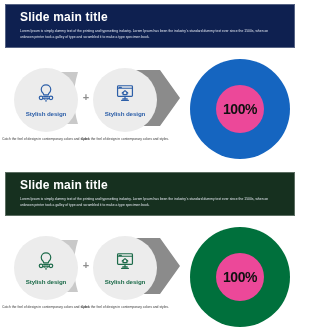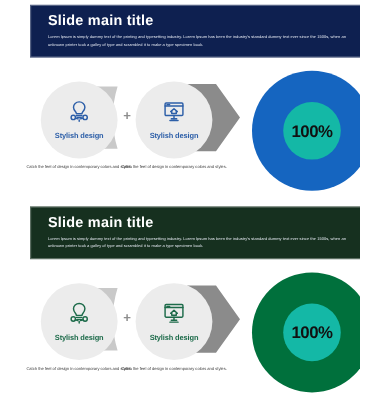--- a/index.html
+++ b/index.html
@@ -2,21 +2,21 @@
 <html><head>
 <meta charset="utf-8">
 <style>
   * { margin:0; padding:0; box-sizing:border-box; }
   html,body { width:300px; height:336px; }
   body {
     font-family:"Liberation Sans", sans-serif;
     background:#ffffff;
     overflow:hidden;
   }
-  .slide { position:relative; width:300px; height:168px; background:#ffffff; overflow:hidden;margin-left:20px; }
+  .slide { position:relative; width:300px; height:168px; background:#ffffff; overflow:hidden; }
 
   
   .band {
     position:absolute; left:5px; top:4px; width:290px; height:44px;
   }
   .band-inner {
     position:absolute; inset:0;
     border:1px solid rgba(255,255,255,0.30);
   }
   .band-title {
@@ -57,21 +57,21 @@
     font-size:3.4px; line-height:2.0; color:#3a3a3a;
   }
   .caption.p1 { left:-4px; }
   .caption.p2 { left:75px; }
 
   
   .donut-wrap { position:absolute; left:190px; top:7px; width:100px; height:100px; }
   .donut { position:absolute; inset:0; border-radius:50%; }
   .donut-hole {
     position:absolute; left:26px; top:26px; width:48px; height:48px;
-    border-radius:50%; background:#14b8a6;
+    border-radius:50%; background:#ec4899;
     display:flex; align-items:center; justify-content:center;
   }
   .donut-val { font-size:14px; font-weight:bold; letter-spacing:-0.4px; }
 
   
   .t-blue .band { background:#0E2050; }
   .t-blue .clabel { color:#2d5fa8; }
   .t-blue .donut { background:#1565C0; }
   .t-blue .donut-val { color:#111111; }
   .t-blue .ico { stroke:#2d5fa8; }

